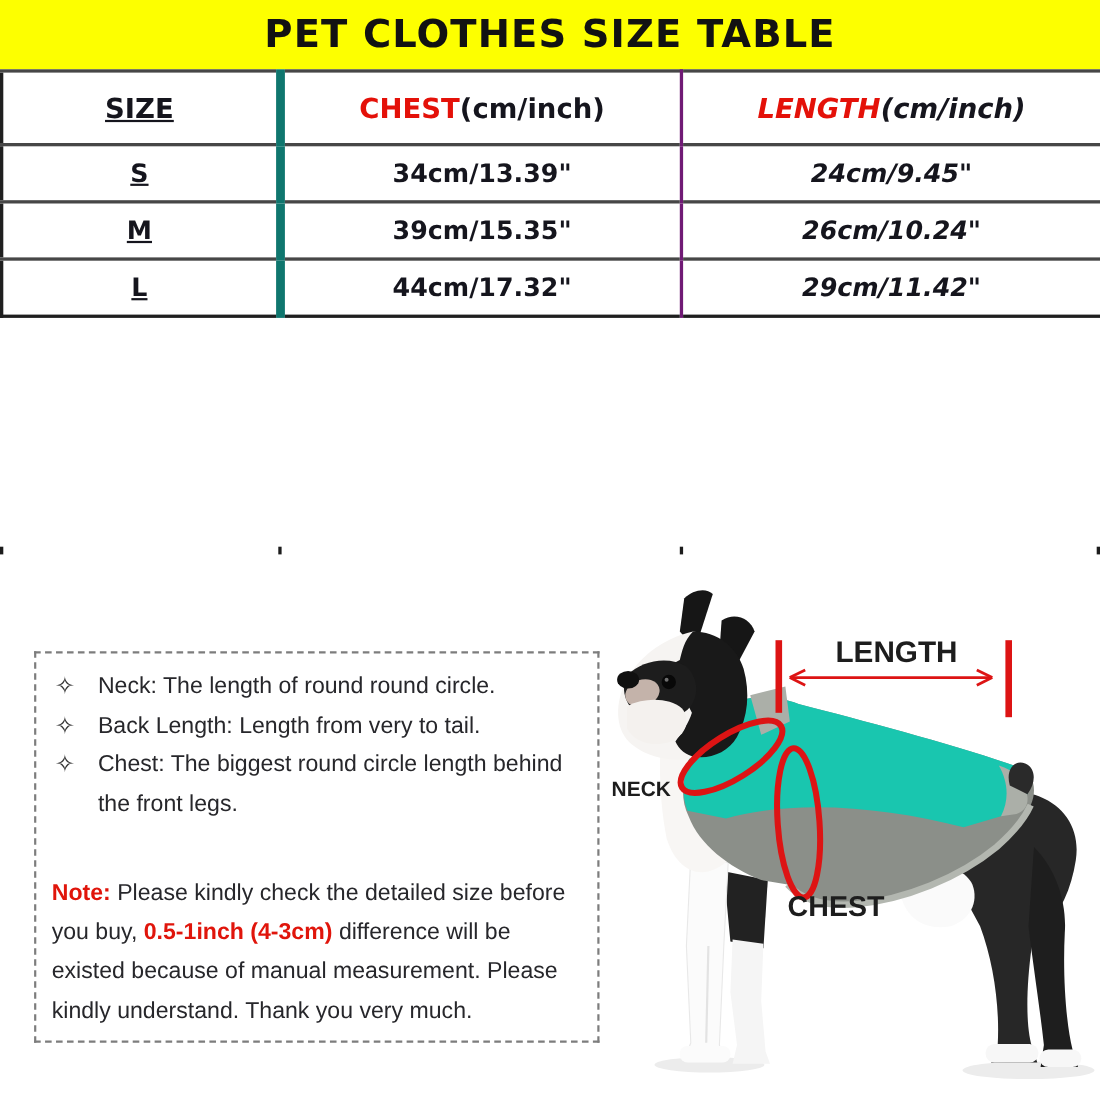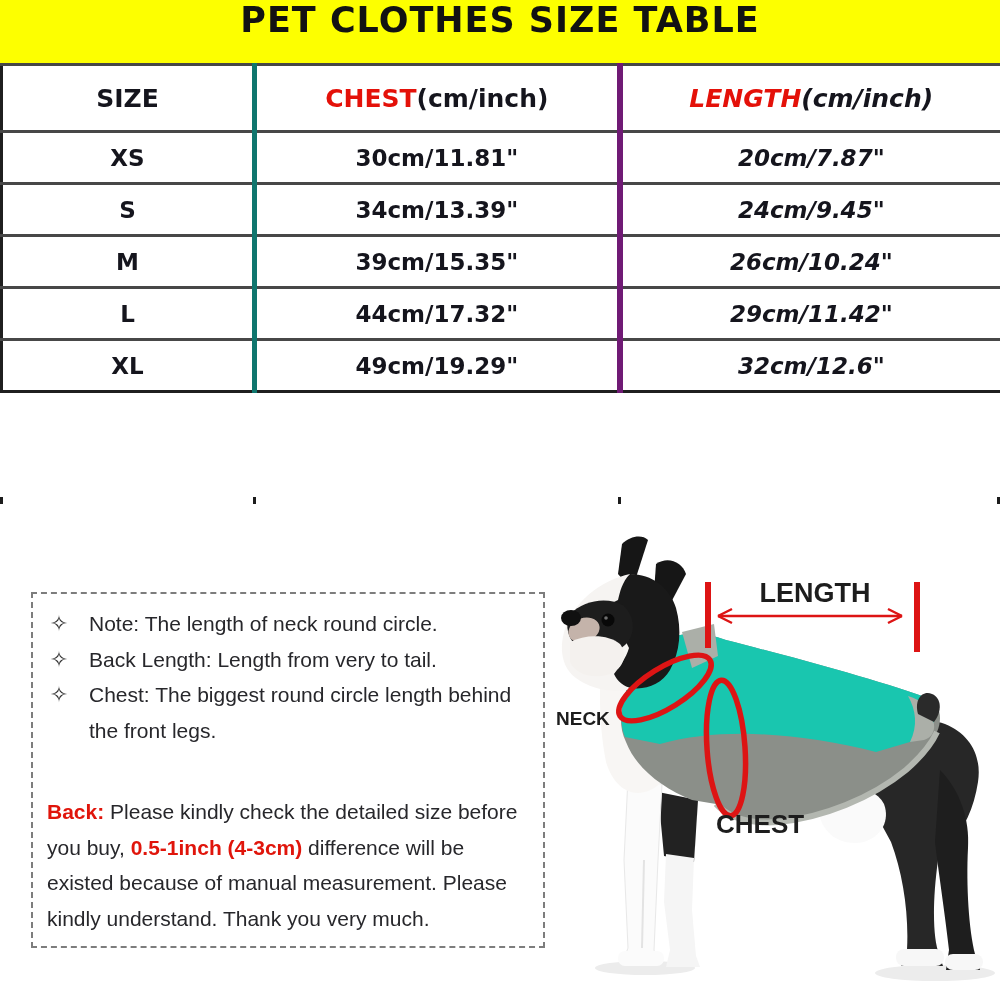--- a/index.html
+++ b/index.html
@@ -5,38 +5,38 @@
   * { box-sizing: border-box; }
   html,body { margin:0; padding:0; }
   body {
     width:1000px; height:1000px; position:relative; overflow:hidden;
     background:#ffffff; font-family:"DejaVu Sans", sans-serif; color:#15151d;
   }
 
   
   .banner {
     position:absolute; left:0; top:0; width:1000px; height:63px;
-    background:#fdff00; display:flex; align-items:flex-start; justify-content:center;
+    background:#fdff00; display:flex; align-items:center; justify-content:center;
   }
   .banner .title {
     font-size:35px; font-weight:bold; color:#121212; letter-spacing:1px;
   }
 
   
   table.size-table {
     position:absolute; left:0; top:63px; width:1000px;
     border-collapse:collapse; table-layout:fixed;
     border:3px solid #1f1f1f;
   }
   table.size-table th, table.size-table td {
     border-top:3px solid #474747;
     text-align:center; vertical-align:middle; padding:0;
   }
-  table.size-table .c-size   { width:253px; border-right:5px solid #0f766e; }
-  table.size-table .c-chest  { width:365px; border-right:6px solid #701a75;margin-left:41px; }
+  table.size-table .c-size   { width:253px; border-right:8px solid #0f766e;text-decoration:underline; }
+  table.size-table .c-chest  { width:365px; border-right:3px solid #701a75;margin-left:41px; }
   table.size-table .c-length { width:382px;font-style:italic; }
   table.size-table thead tr { height:67px; }
   table.size-table tbody tr { height:52px; }
   table.size-table th { font-size:25px; font-weight:bold; }
   table.size-table td { font-size:23px; font-weight:bold; }
   .red-txt { color:#e41109; }
   .table-stub {
     position:absolute; top:497px; width:3px; height:7px; background:#1c1c1c;
   }
 
@@ -76,66 +76,56 @@
 <table class="size-table">
   <thead>
     <tr>
       <th class="c-size"><span>SIZE</span></th>
       <th class="c-chest"><span class="red-txt">CHEST</span><span>(cm/inch)</span></th>
       <th class="c-length"><span class="red-txt">LENGTH</span><span>(cm/inch)</span></th>
     </tr>
   </thead>
   <tbody>
     <tr>
-      <td class="c-size">XS</td>
-      <td class="c-chest">30cm/11.81"</td>
-      <td class="c-length">20cm/7.87"</td>
-    </tr>
-    <tr>
       <td class="c-size">S</td>
       <td class="c-chest">34cm/13.39"</td>
       <td class="c-length">24cm/9.45"</td>
     </tr>
     <tr>
       <td class="c-size">M</td>
       <td class="c-chest">39cm/15.35"</td>
       <td class="c-length">26cm/10.24"</td>
     </tr>
     <tr>
       <td class="c-size">L</td>
       <td class="c-chest">44cm/17.32"</td>
       <td class="c-length">29cm/11.42"</td>
     </tr>
-    <tr>
-      <td class="c-size">XL</td>
-      <td class="c-chest">49cm/19.29"</td>
-      <td class="c-length">32cm/12.6"</td>
-    </tr>
   </tbody>
 </table>
 <div class="table-stub" style="left:0px"></div>
 <div class="table-stub" style="left:253px"></div>
 <div class="table-stub" style="left:618px"></div>
 <div class="table-stub" style="left:997px"></div>
 
 <div class="note-box">
   <div class="bullet-row">
     <span class="bullet">✧</span>
-    <span class="btext">Note: The length of neck round circle.</span>
+    <span class="btext">Neck: The length of round round circle.</span>
   </div>
   <div class="bullet-row">
     <span class="bullet">✧</span>
     <span class="btext">Back Length: Length from very to tail.</span>
   </div>
   <div class="bullet-row">
     <span class="bullet">✧</span>
     <span class="btext">Chest: The biggest round circle length behind the front legs.</span>
   </div>
   <p class="note-para">
-    <span class="bold-red">Back:</span><span> Please kindly check the detailed size before you buy, </span><span class="bold-red">0.5-1inch (4-3cm)</span><span> difference will be existed because of manual measurement. Please kindly understand. Thank you very much.</span>
+    <span class="bold-red">Note:</span><span> Please kindly check the detailed size before you buy, </span><span class="bold-red">0.5-1inch (4-3cm)</span><span> difference will be existed because of manual measurement. Please kindly understand. Thank you very much.</span>
   </p>
 </div>
 
 <div class="dog-wrap">
 <svg width="460" height="470" viewBox="0 0 460 470" xmlns="http://www.w3.org/2000/svg">
   <g>
 
     <ellipse cx="105" cy="438" rx="50" ry="7" fill="#ececec"></ellipse>
     <ellipse cx="395" cy="443" rx="60" ry="8" fill="#ececec"></ellipse>
 

